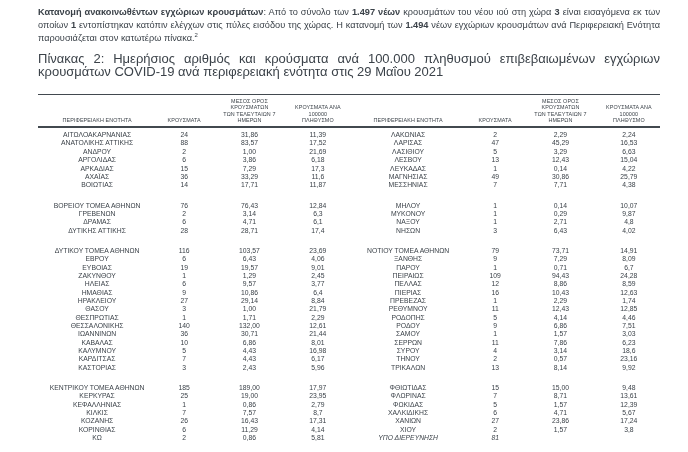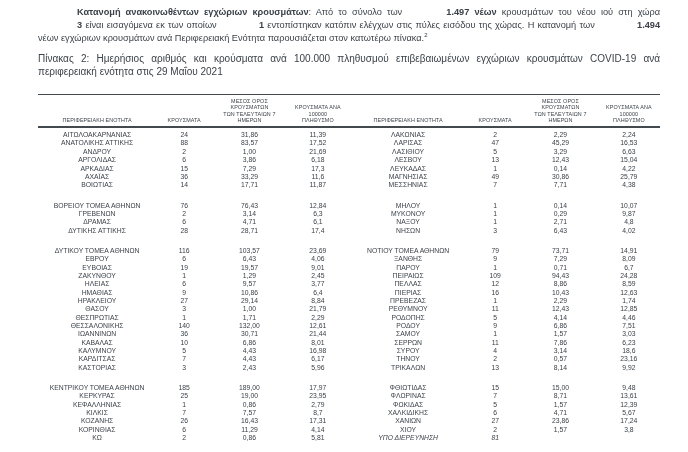--- a/index.html
+++ b/index.html
@@ -15,25 +15,25 @@
     width: 622px;
     color: #3b4249;
   }
   .intro {
     margin: 0 0 9px 0;
     font-size: 9.2px;
     line-height: 12.8px;
     text-align: justify;
     color: #3b4249;
   }
-  .intro .b { font-weight: 700; margin-left: 39px; }
+  .intro .b { font-weight: 700; }
   .intro sup { font-size: 6px; line-height: 0; }
   .caption {
     margin: 4px 0 15px 0;
-    font-size: 10px;
+    font-size: 13px;
     line-height: 12.6px;
     text-align: justify;
     color: #3b4249;
   }
   .ctable {
     border-top: 1.5px solid #42494f;
     width: 622px;
   }
   .thead {
     display: flex;

